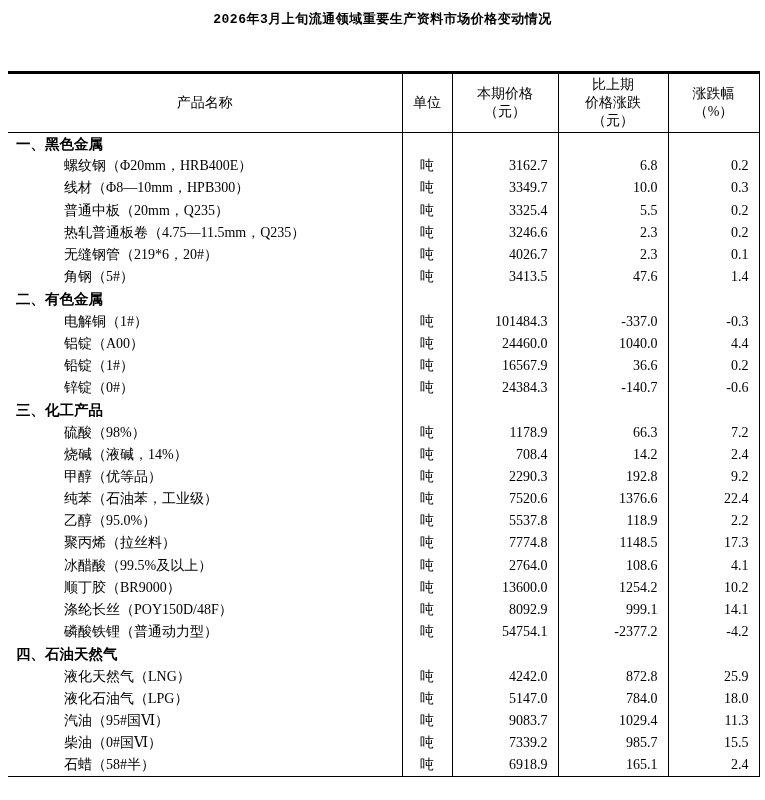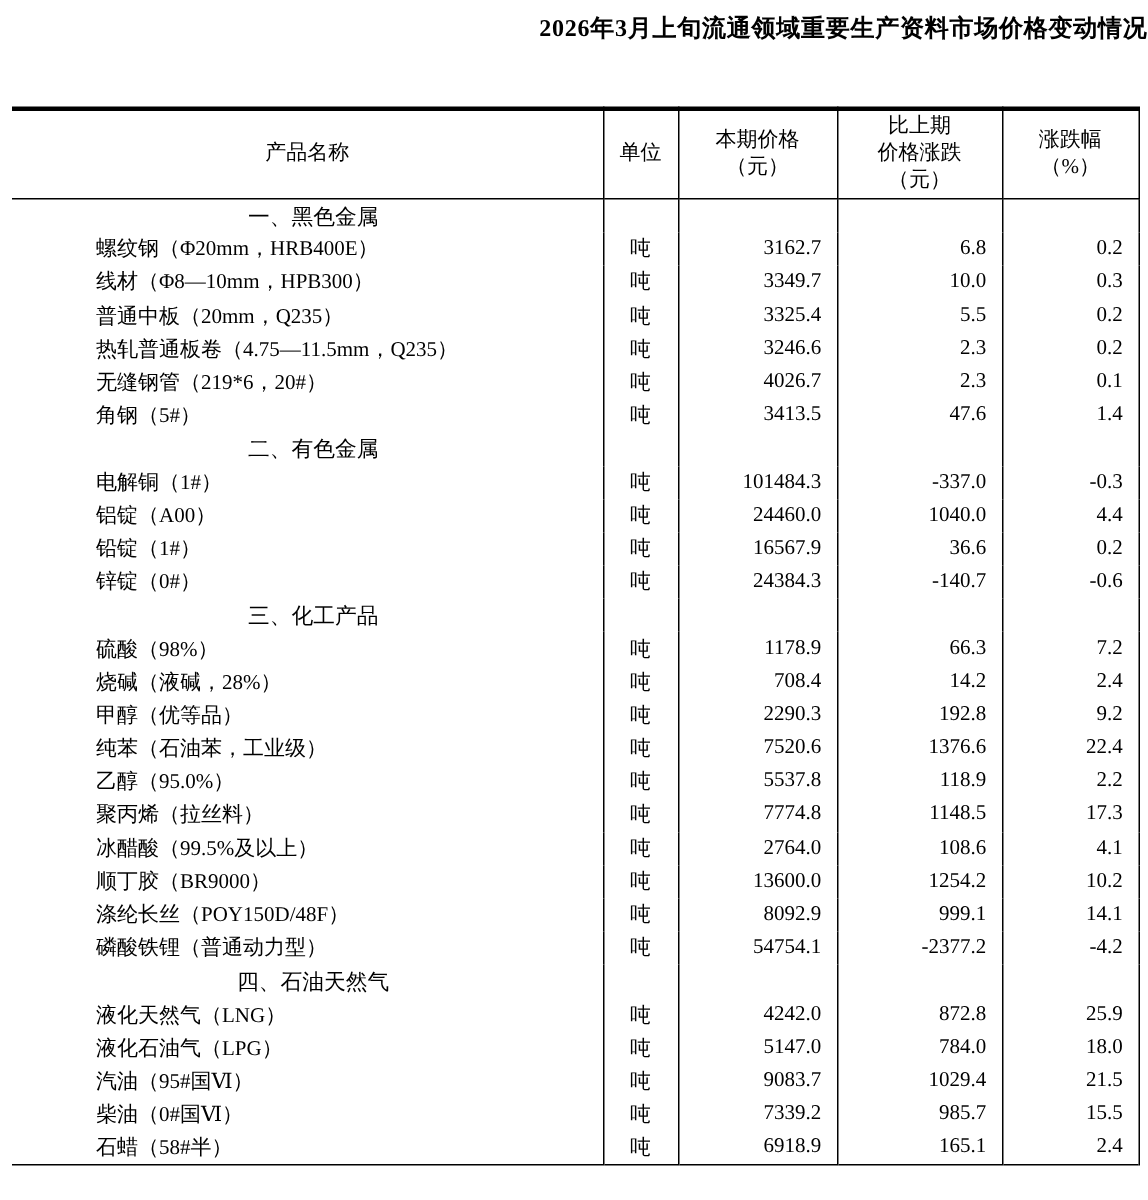--- a/index.html
+++ b/index.html
@@ -4,26 +4,27 @@
 <style>
   html, body {
     margin: 0; padding: 0;
     width: 765px; height: 800px;
     background: #ffffff;
     color: #000000;
     font-family: "Liberation Serif", "DejaVu Serif", serif;
     overflow: hidden;
   }
   .page-title {
-    text-align: right;
+    text-align: center;
     font-weight: bold;
-    font-size: 16px;
+    font-size: 13px;
     line-height: 22px;
     padding-top: 9px;
     letter-spacing: 0.5px;
+    font-family: Liberation Mono, monospace;
   }
   table.price-table {
     border-collapse: collapse;
     table-layout: fixed;
     margin-left: 8px;
     margin-top: 40px;
     width: 751px;
     border-top: 3px solid #000000;
     border-bottom: 1px solid #000000;
   }
@@ -48,24 +49,24 @@
   td {
     border-right: 1px solid #000000;
     font-size: 14px;
     height: 22.2px;
     padding: 0;
     vertical-align: middle;
     white-space: nowrap;
     overflow: hidden;
   }
   td.sec {
-    font-weight: normal;
+    font-weight: bold;
     font-size: 14.5px;
     padding-left: 8px;
-    text-align: center;
+    text-align: left;
   }
   td.prod {
     padding-left: 56px;
     text-align: left;
   }
   td.unit { text-align: center; }
   td.num  { text-align: right; padding-right: 10px; }
 </style>
 </head>
 <body>
@@ -186,21 +187,21 @@
         <td class=""></td>
       </tr>
       <tr>
         <td class="prod">硫酸（98%）</td>
         <td class="unit">吨</td>
         <td class="num">1178.9</td>
         <td class="num">66.3</td>
         <td class="num">7.2</td>
       </tr>
       <tr>
-        <td class="prod">烧碱（液碱，28%）</td>
+        <td class="prod">烧碱（液碱，14%）</td>
         <td class="unit">吨</td>
         <td class="num">708.4</td>
         <td class="num">14.2</td>
         <td class="num">2.4</td>
       </tr>
       <tr>
         <td class="prod">甲醇（优等品）</td>
         <td class="unit">吨</td>
         <td class="num">2290.3</td>
         <td class="num">192.8</td>
@@ -274,21 +275,21 @@
         <td class="unit">吨</td>
         <td class="num">5147.0</td>
         <td class="num">784.0</td>
         <td class="num">18.0</td>
       </tr>
       <tr>
         <td class="prod">汽油（95#国Ⅵ）</td>
         <td class="unit">吨</td>
         <td class="num">9083.7</td>
         <td class="num">1029.4</td>
-        <td class="num">21.5</td>
+        <td class="num">11.3</td>
       </tr>
       <tr>
         <td class="prod">柴油（0#国Ⅵ）</td>
         <td class="unit">吨</td>
         <td class="num">7339.2</td>
         <td class="num">985.7</td>
         <td class="num">15.5</td>
       </tr>
       <tr>
         <td class="prod">石蜡（58#半）</td>

